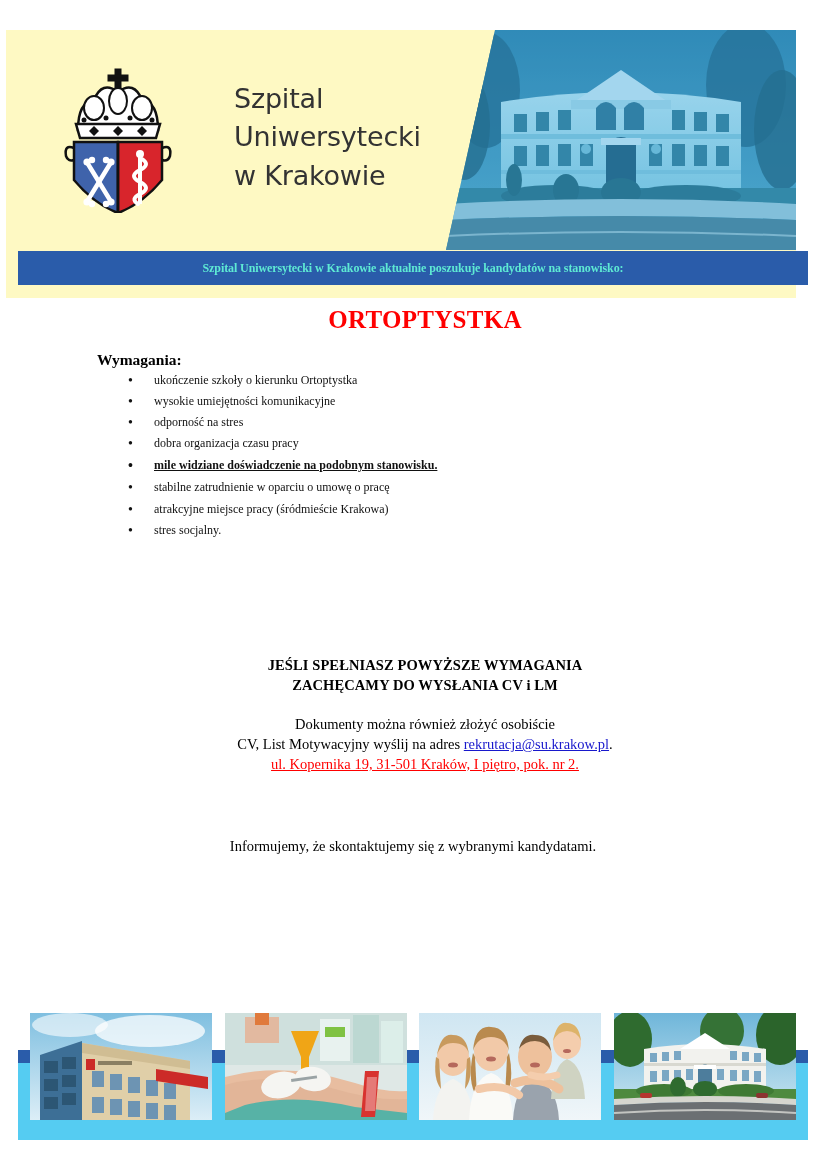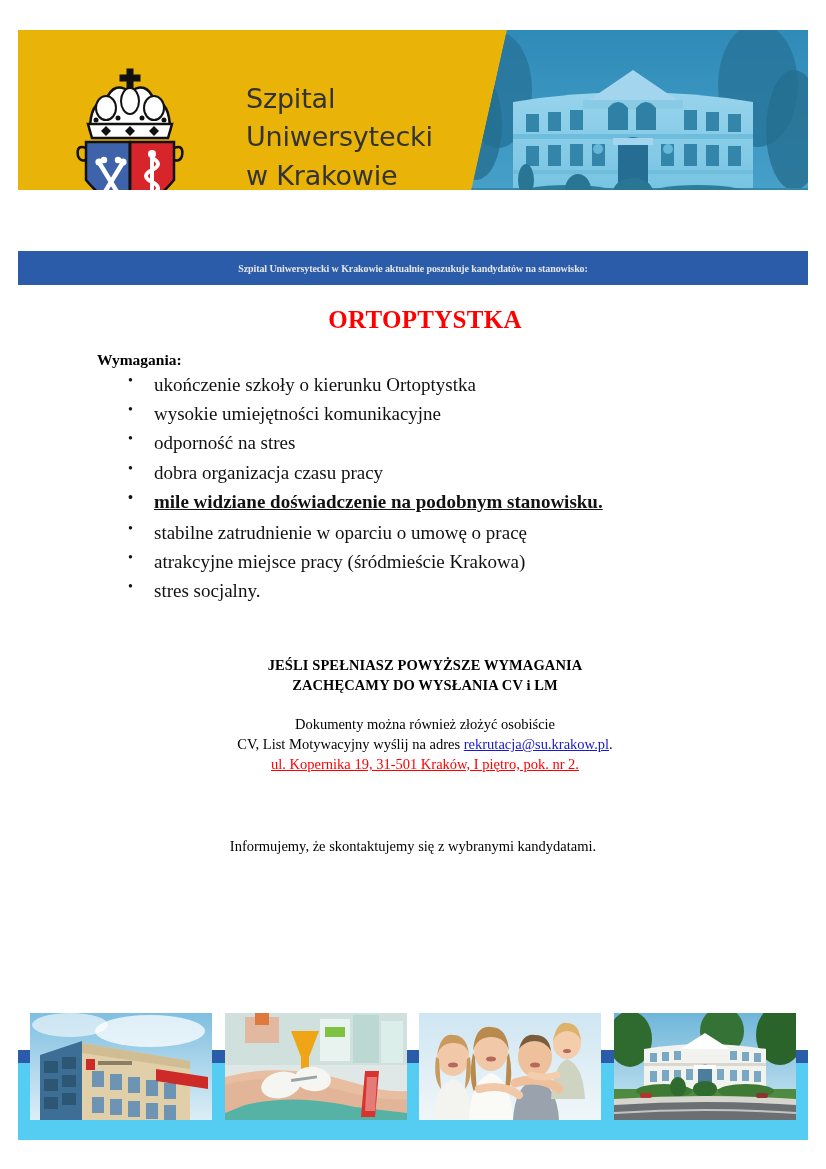--- a/index.html
+++ b/index.html
@@ -11,25 +11,25 @@
     width: 826px;
     height: 1169px;
     position: relative;
     font-family: "Liberation Serif", serif;
     overflow: hidden;
   }
 
   
   .header {
     position: absolute;
-    left: 18px;
+    left: 6px;
     top: 30px;
     width: 790px;
-    height: 160px;
-    background: #eab308;
+    height: 268px;
+    background: #fef9c3;
     overflow: hidden;
   }
   .header-photo {
     position: absolute;
     right: 0;
     top: 0;
     width: 350px;
     height: 220px;
     overflow: hidden;
     clip-path: polygon(14% 0, 100% 0, 100% 100%, 0 100%);
@@ -64,24 +64,24 @@
     left: 18px;
     top: 251px;
     width: 790px;
     height: 34px;
     background: #2a5caa;
     display: flex;
     align-items: center;
     justify-content: center;
   }
   .banner-bar .banner-text {
-    color: #e5e5e5;
+    color: #5eead4;
     font-family: "Liberation Serif", serif;
     font-weight: bold;
-    font-size: 10px;
+    font-size: 12px;
     letter-spacing: -0.1px;
     white-space: nowrap;
   }
 
   
   .job-title {
     position: absolute;
     left: 0;
     top: 306px;
     width: 826px;
@@ -112,21 +112,21 @@
   }
   ul.bullets {
     list-style: none;
     margin: 0 0 0 0;
     padding: 0;
   }
   ul.bullets li {
     position: relative;
     padding-left: 57px;
     margin-bottom: 7.5px;
-    font-size: 19px;
+    font-size: 12px;
     line-height: 1.15;
   }
   ul.bullets li::before {
     content: "\2022";
     position: absolute;
     left: 31px;
     top: -1px;
     font-size: 14px;
   }
   li.emphasis {

